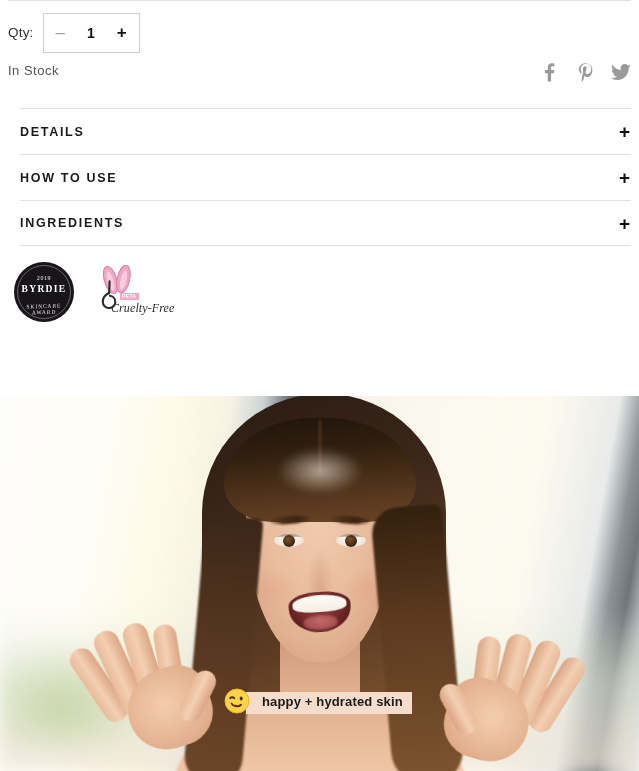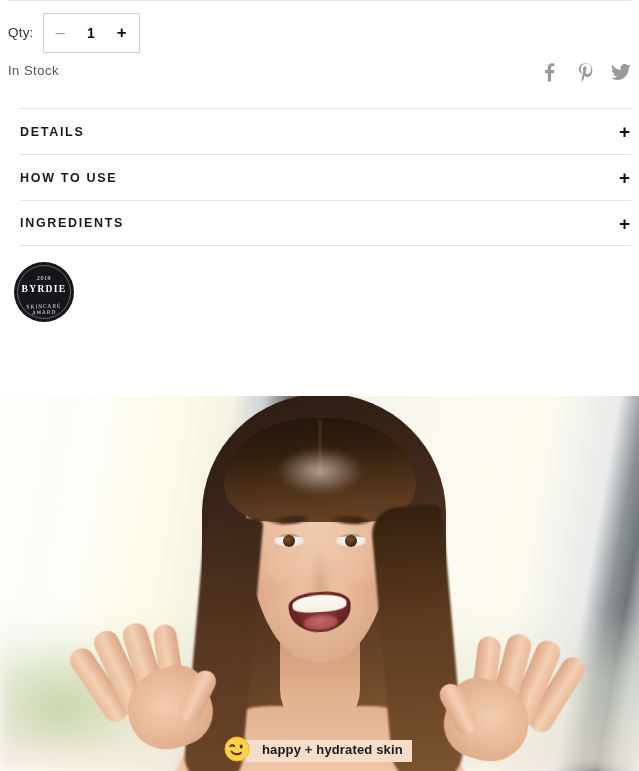--- a/index.html
+++ b/index.html
@@ -556,21 +556,20 @@
   .hand .f5 { left: 96px; top: 62px; width: 22px; height: 54px; transform: rotate(44deg); border-radius: 11px; }
 
   
   .caption {
     position: absolute;
     left: 246px;
     top: 692px;
     display: flex;
     align-items: center;
     height: 22px;
-    margin-top: 48px;
   }
   .caption-box {
     background: #f6ddcb;
     color: #1b1b1b;
     font-size: 13px;
     font-weight: 700;
     letter-spacing: 0.15px;
     padding: 3px 9px 4px 16px;
     line-height: 1.1;
     white-space: nowrap;
@@ -654,20 +653,34 @@
 
   <div class="badges">
 
     <div class="byrdie-seal">
       <div class="ring"></div>
       <div class="yr">2019</div>
       <div class="brand">BYRDIE</div>
       <div class="award">SKINCARE AWARD</div>
     </div>
 
+    <div class="peta-badge">
+      <span class="bunny">
+        <svg width="44" height="46" viewBox="0 0 44 46" aria-hidden="true">
+          <ellipse cx="14.5" cy="15" rx="6.2" ry="14" transform="rotate(-16 14.5 15)" fill="#efa8c2" stroke="#d87fa4" stroke-width="1"></ellipse>
+          <ellipse cx="14.5" cy="16" rx="3" ry="10" transform="rotate(-16 14.5 16)" fill="#f8ccdd"></ellipse>
+          <ellipse cx="27.5" cy="14" rx="6.2" ry="14" transform="rotate(12 27.5 14)" fill="#efa8c2" stroke="#d87fa4" stroke-width="1"></ellipse>
+          <ellipse cx="27.5" cy="15" rx="3" ry="10" transform="rotate(12 27.5 15)" fill="#f8ccdd"></ellipse>
+          <path d="M13 28c-3.4 1.6-6.2 5-6.2 8.7 0 3.6 2.8 6.4 6.3 6.4 3.4 0 6.2-2.7 6.2-6.2 0-3.3-2.4-5.7-5.4-6.1" fill="none" stroke="#2b2b2b" stroke-width="2.1" stroke-linecap="round"></path>
+          <path d="M13.1 28.2c.2-4 .5-8 .5-12" fill="none" stroke="#2b2b2b" stroke-width="2.1" stroke-linecap="round"></path>
+        </svg>
+      </span>
+      <span class="peta-tag">PETA</span>
+      <span class="cf-text">Cruelty-Free</span>
+    </div>
   </div>
 
   <div class="video-block">
 
     <div class="video-scene"></div>
     <div class="scene-floor"></div>
     <div class="scene-green"></div>
 
     <div class="subject">
       <div class="hair-back"></div>

